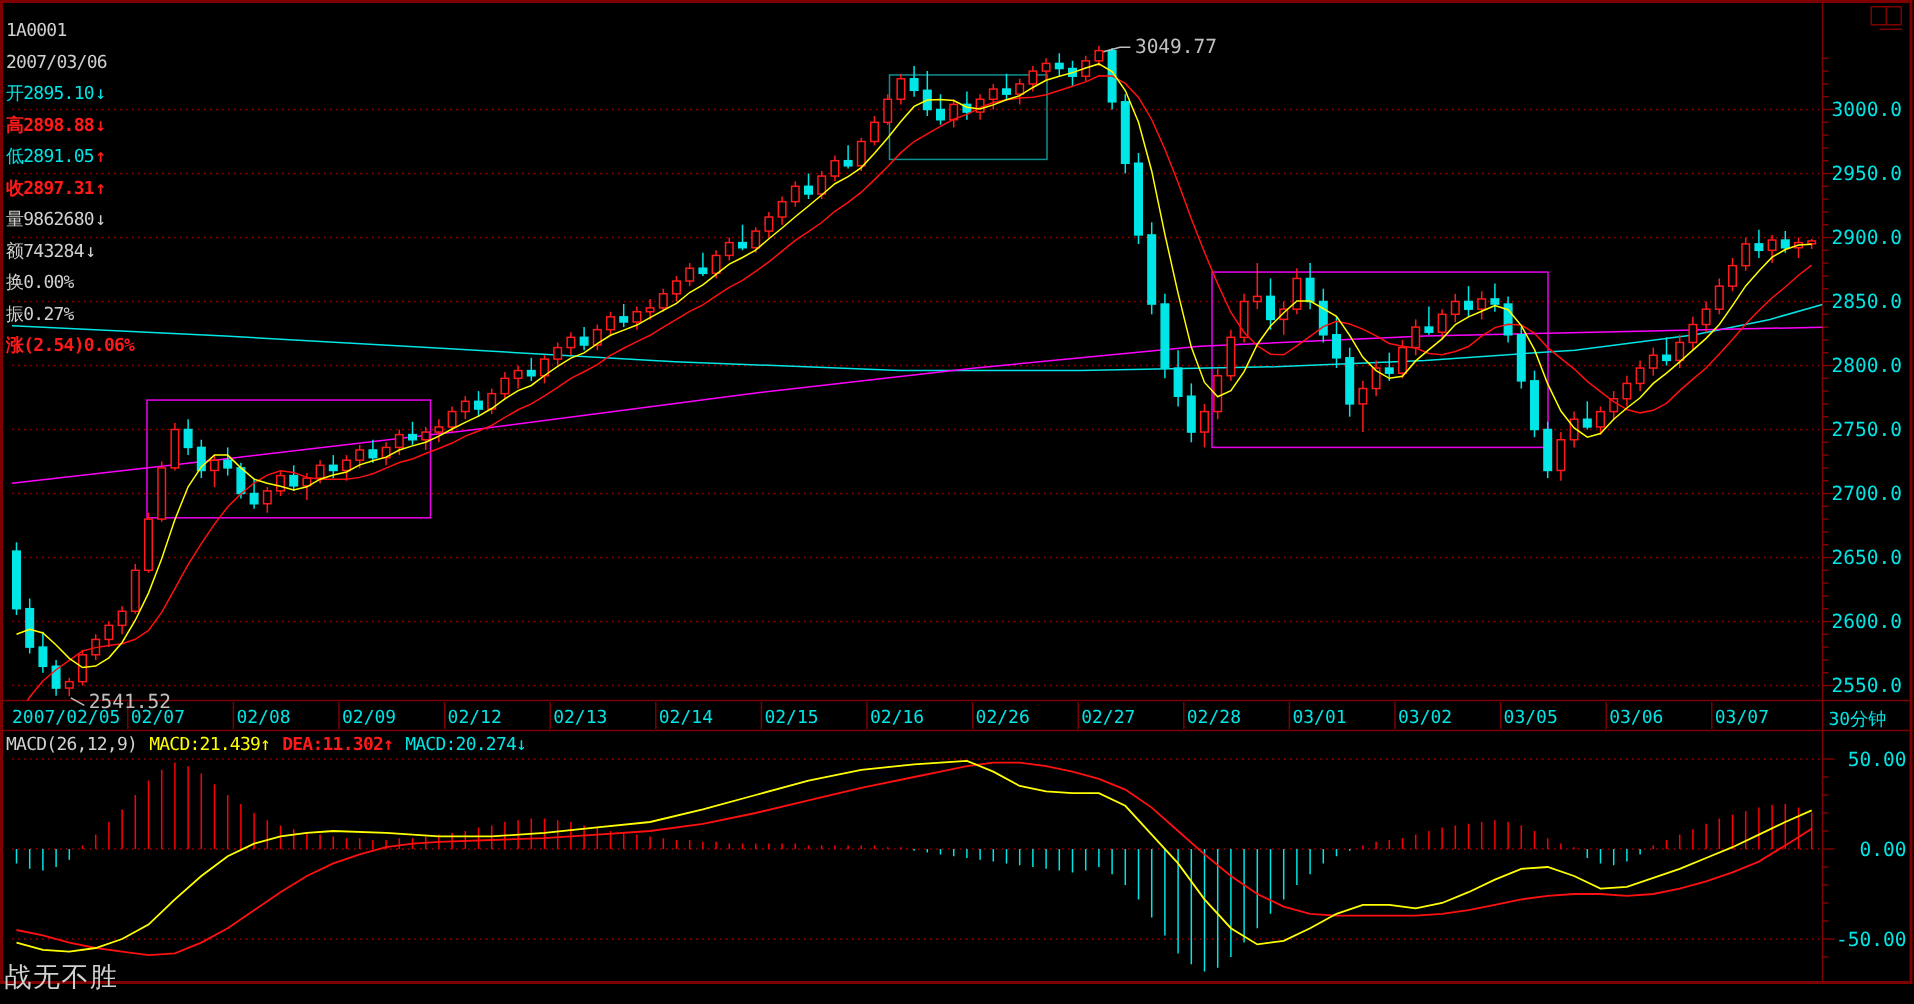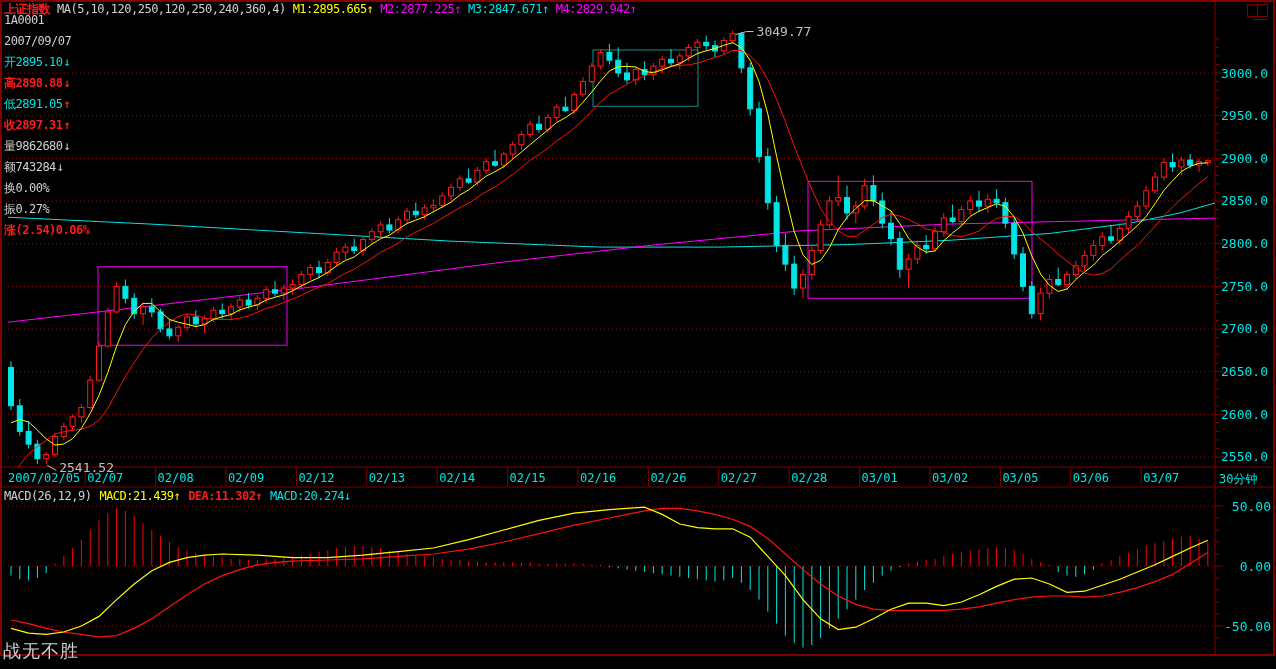--- a/index.html
+++ b/index.html
@@ -20,32 +20,24 @@
   .grp{display:inline-flex;gap:1px;align-items:flex-end;}
   svg{position:absolute;left:0;top:0;}
   .watermark{position:absolute;left:3px;top:639px;font-size:18px;color:var(--white);
     letter-spacing:1px;z-index:5;}
 </style>
 </head>
 <body>
 
 <div class="terminal">
 
-  <div class="hdr row1">
-    <span class="c-red bold">上证指数</span>
-    <span class="c-white">MA(5,10,120,250,120,250,240,360,4)</span>
-    <span class="c-yellow">M1:2895.665↑</span>
-    <span class="c-magenta">M2:2877.225↑</span>
-    <span class="c-cyan">M3:2847.671↑</span>
-    <span class="c-magenta">M4:2829.942↑</span>
-  </div>
 
   <div class="hdr row2">
     <span class="c-white">1A0001</span>
-    <span class="c-white">2007/09/07</span>
+    <span class="c-white">2007/03/06</span>
     <span class="grp">
         <span class="c-cyan">开2895.10</span>
         <span class="c-cyan">↓</span>
       </span>
     <span class="grp">
         <span class="c-red">高2898.88</span>
         <span class="c-red">↓</span>
       </span>
     <span class="grp">
         <span class="c-cyan">低2891.05</span>

